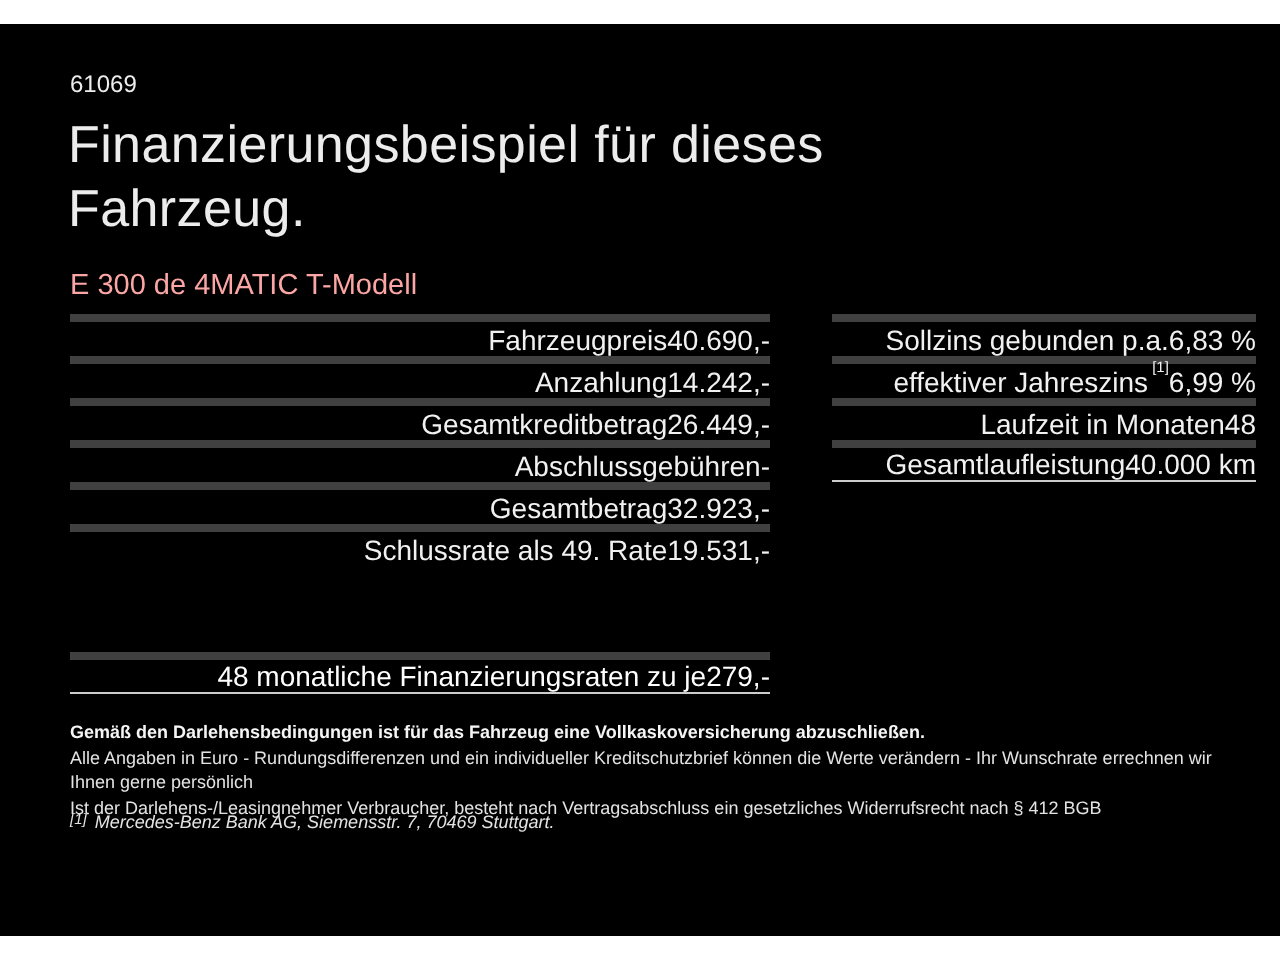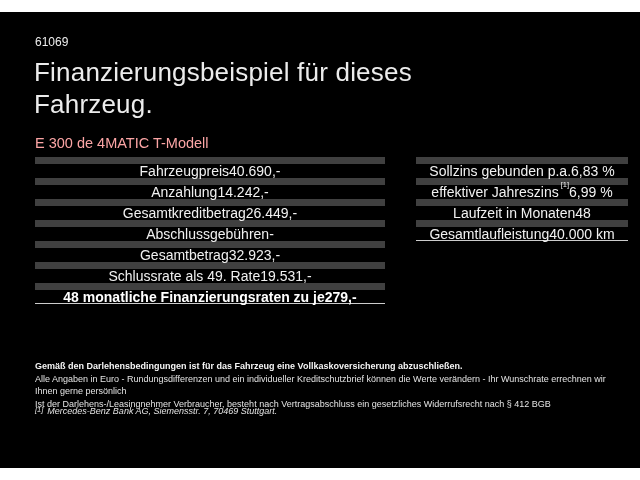--- a/index.html
+++ b/index.html
@@ -13,26 +13,26 @@
   .title { position:absolute; left:34px; top:45px; font-size:26px; line-height:31.5px;
            font-weight:400; color:#ececec; letter-spacing:0.2px; }
   .title span { display:block; }
 
   .subtitle { position:absolute; left:35px; top:123px; font-size:14.5px; color:#fca5a5; }
 
   .col { position:absolute; top:145px; }
   .col-left  { left:35px;  width:350px; }
   .col-right { left:416px; width:212px; }
 
-  .row { height:21px; display:flex; justify-content:center; align-items:center;
-         border-top:7px solid #404040; font-size:14px; color:#f1f1f1; }
+  .row { height:21px; display:flex; justify-content:flex-end; align-items:center;
+         border-top:4px solid #404040; font-size:14px; color:#f1f1f1; }
   .row .lbl { white-space:nowrap; }
   .row .val { white-space:nowrap; text-align:right; }
   .row.final { border-bottom:1px solid #cccccc; }
-  .row.bold  { font-weight:700; color:#ffffff; }
+  .row.bold  { font-weight:400; color:#ffffff;margin-top:43px; }
 
   sup.fnref { font-size:7.5px; position:relative; top:-4px; margin-left:2px; color:#f1f1f1; }
 
   .fineprint { position:absolute; left:35px; top:348px; width:578px; font-size:9px;
                line-height:12.6px; color:#e3e3e3; }
   .fineprint .bold-line { font-weight:700; color:#f5f5f5; }
 
   .footnote { position:absolute; left:35px; top:394px; font-size:9px; color:#e3e3e3;font-style:italic; }
   .footnote .marker { font-size:7.5px; position:relative; top:-2px; margin-right:4px; }
 </style>

